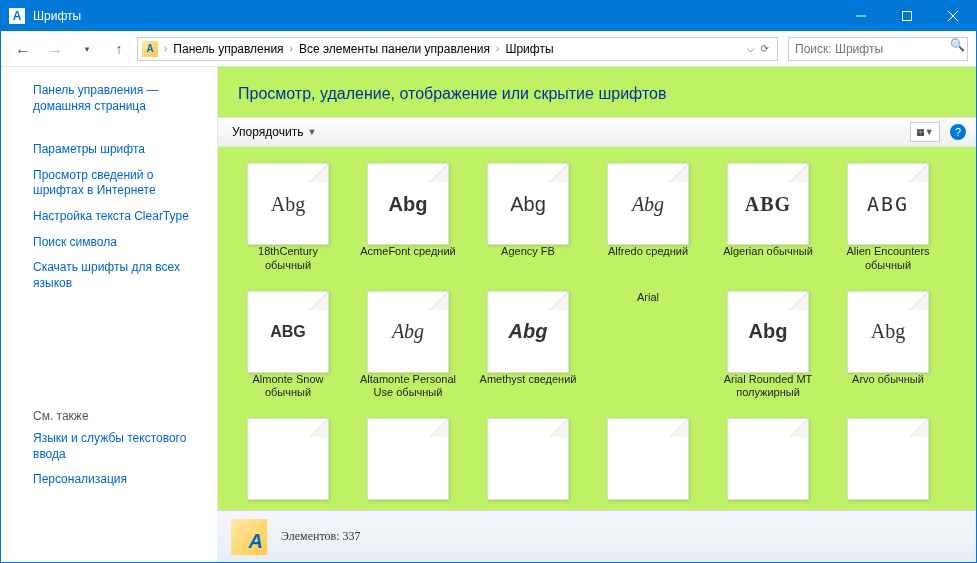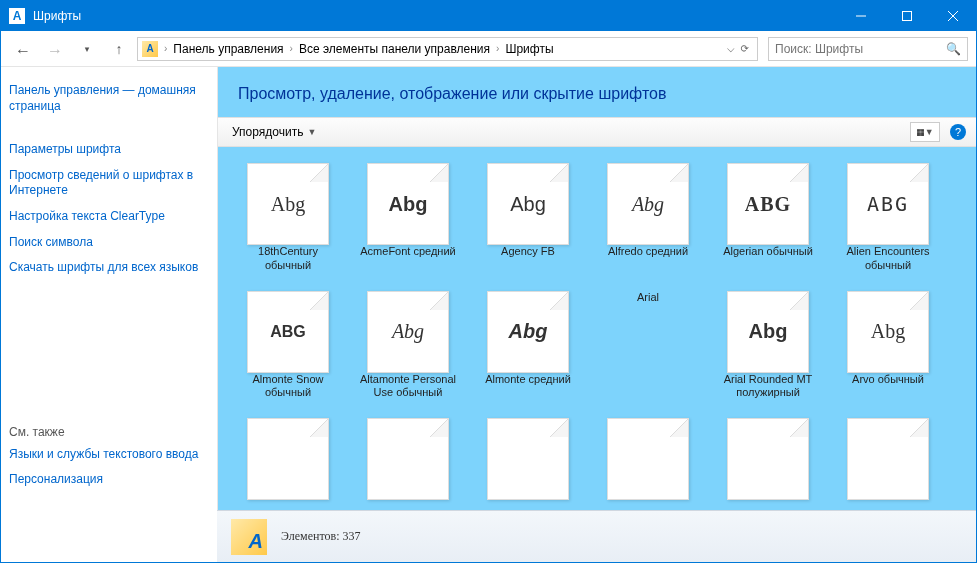--- a/index.html
+++ b/index.html
@@ -14,31 +14,31 @@
 .navbar { height: 36px; display: flex; align-items: center; padding: 0 8px; gap: 4px; border-bottom: 1px solid #e5e5e5; }
 .nav-arrow { width: 28px; height: 28px; display: flex; align-items: center; justify-content: center; color: #555; font-size: 16px; cursor: pointer; }
 .nav-arrow.disabled { color: #bbb; }
 .nav-up { font-size: 14px; }
 .breadcrumb-box { flex: 1; height: 24px; border: 1px solid #ccc; display: flex; align-items: center; padding: 0 4px; gap: 2px; font-size: 12px; overflow: hidden; }
 .bc-icon { width: 16px; height: 16px; background: linear-gradient(135deg,#ffe9a8,#ffc94a); display:flex; align-items:center; justify-content:center; color:#0066cc; font-size:10px; font-weight:bold; margin-right:4px;}
 .bc-seg { padding: 0 4px; white-space: nowrap; cursor: pointer; }
 .bc-sep { color: #888; font-size: 10px; }
 .bc-drop { margin-left: auto; display:flex; align-items:center; gap:6px; padding: 0 4px; }
 .bc-drop span { color:#666; font-size:10px; cursor:pointer; }
-.searchbox { width: 200px; height: 24px; border: 1px solid #ccc; display: flex; align-items: center; padding: 0 6px; font-size: 12px; color: #888; margin-left: 6px; }
+.searchbox { width: 180px; height: 24px; border: 1px solid #ccc; display: flex; padding: 0 6px; font-size: 12px; color: #888; margin-left: 6px; }
 .searchbox input { border: none; outline: none; flex: 1; font-size: 12px; }
 .searchbox .mag { color: #666; font-size: 12px; }
 
 .body { flex: 1; display: flex; overflow: hidden; }
-.sidebar { width: 216px; padding: 16px 12px 12px 8px; font-size: 12px; color: #0066cc; display:flex; flex-direction:column; }
+.sidebar { width: 216px; padding: 16px 12px 12px 32px; font-size: 12px; color: #0066cc; display:flex; flex-direction:column; }
 .sidebar a { color: #0066cc; text-decoration: none; display: block; margin-bottom: 10px; line-height: 1.3; cursor: pointer; }
 .sidebar .group-top { margin-bottom: 18px; }
 .sidebar .see-also-label { color: #555; margin-top: auto; margin-bottom: 8px; }
 
-.main { flex: 1; display: flex; flex-direction: column; border-left: 1px solid #e5e5e5; background:#7dd3fc; overflow:hidden; }
+.main { flex: 1; display: flex; flex-direction: column; border-left: 1px solid #e5e5e5; background:#bef264; overflow:hidden; }
 .main-header { padding: 18px 20px 14px 20px; }
 .main-title { color: #003399; font-size: 16px; font-weight: normal; }
 .toolbar { height: 30px; background: linear-gradient(#fdfdfd,#f0f0f0); border-top: 1px solid #e0e0e0; border-bottom: 1px solid #e0e0e0; display: flex; align-items: center; padding: 0 10px; font-size: 12px; }
 .toolbar-left { display: flex; align-items: center; gap: 4px; cursor:pointer; padding:2px 4px;}
 .toolbar-right { margin-left: auto; display: flex; align-items: center; gap: 10px; }
 .view-toggle { width: 30px; height: 20px; border: 1px solid #ccc; display:flex; align-items:center; justify-content:center; font-size:9px; cursor:pointer; background:#fff;}
 .help-icon { width: 16px; height: 16px; border-radius: 50%; background: #0078d7; color: #fff; display: flex; align-items: center; justify-content: center; font-size: 11px; cursor:pointer;}
 
 .grid-scroll { flex: 1; overflow-y: auto; padding: 14px 8px 0 14px; }
 .grid { display: grid; grid-template-columns: repeat(6, 112px); gap: 14px 8px; }
@@ -183,21 +183,21 @@
           <div class="font-item">
             <div class="font-thumb">
               <div class="font-sample" style="font-family:cursive; font-style:italic;">Abg</div>
             </div>
             <div class="font-label">Altamonte Personal Use обычный</div>
           </div>
           <div class="font-item">
             <div class="font-thumb">
               <div class="font-sample" style="font-family:sans-serif; font-weight:bold; font-style:italic;">Abg</div>
             </div>
-            <div class="font-label">Almonte средний</div>
+            <div class="font-label">Amethyst сведений</div>
           </div>
           <div class="font-item">
             <div class="font-label">Arial</div>
           </div>
           <div class="font-item">
             <div class="font-thumb">
               <div class="font-sample" style="font-family:'Arial Rounded MT Bold',Arial; font-weight:bold;">Abg</div>
             </div>
             <div class="font-label">Arial Rounded MT полужирный</div>
           </div>

